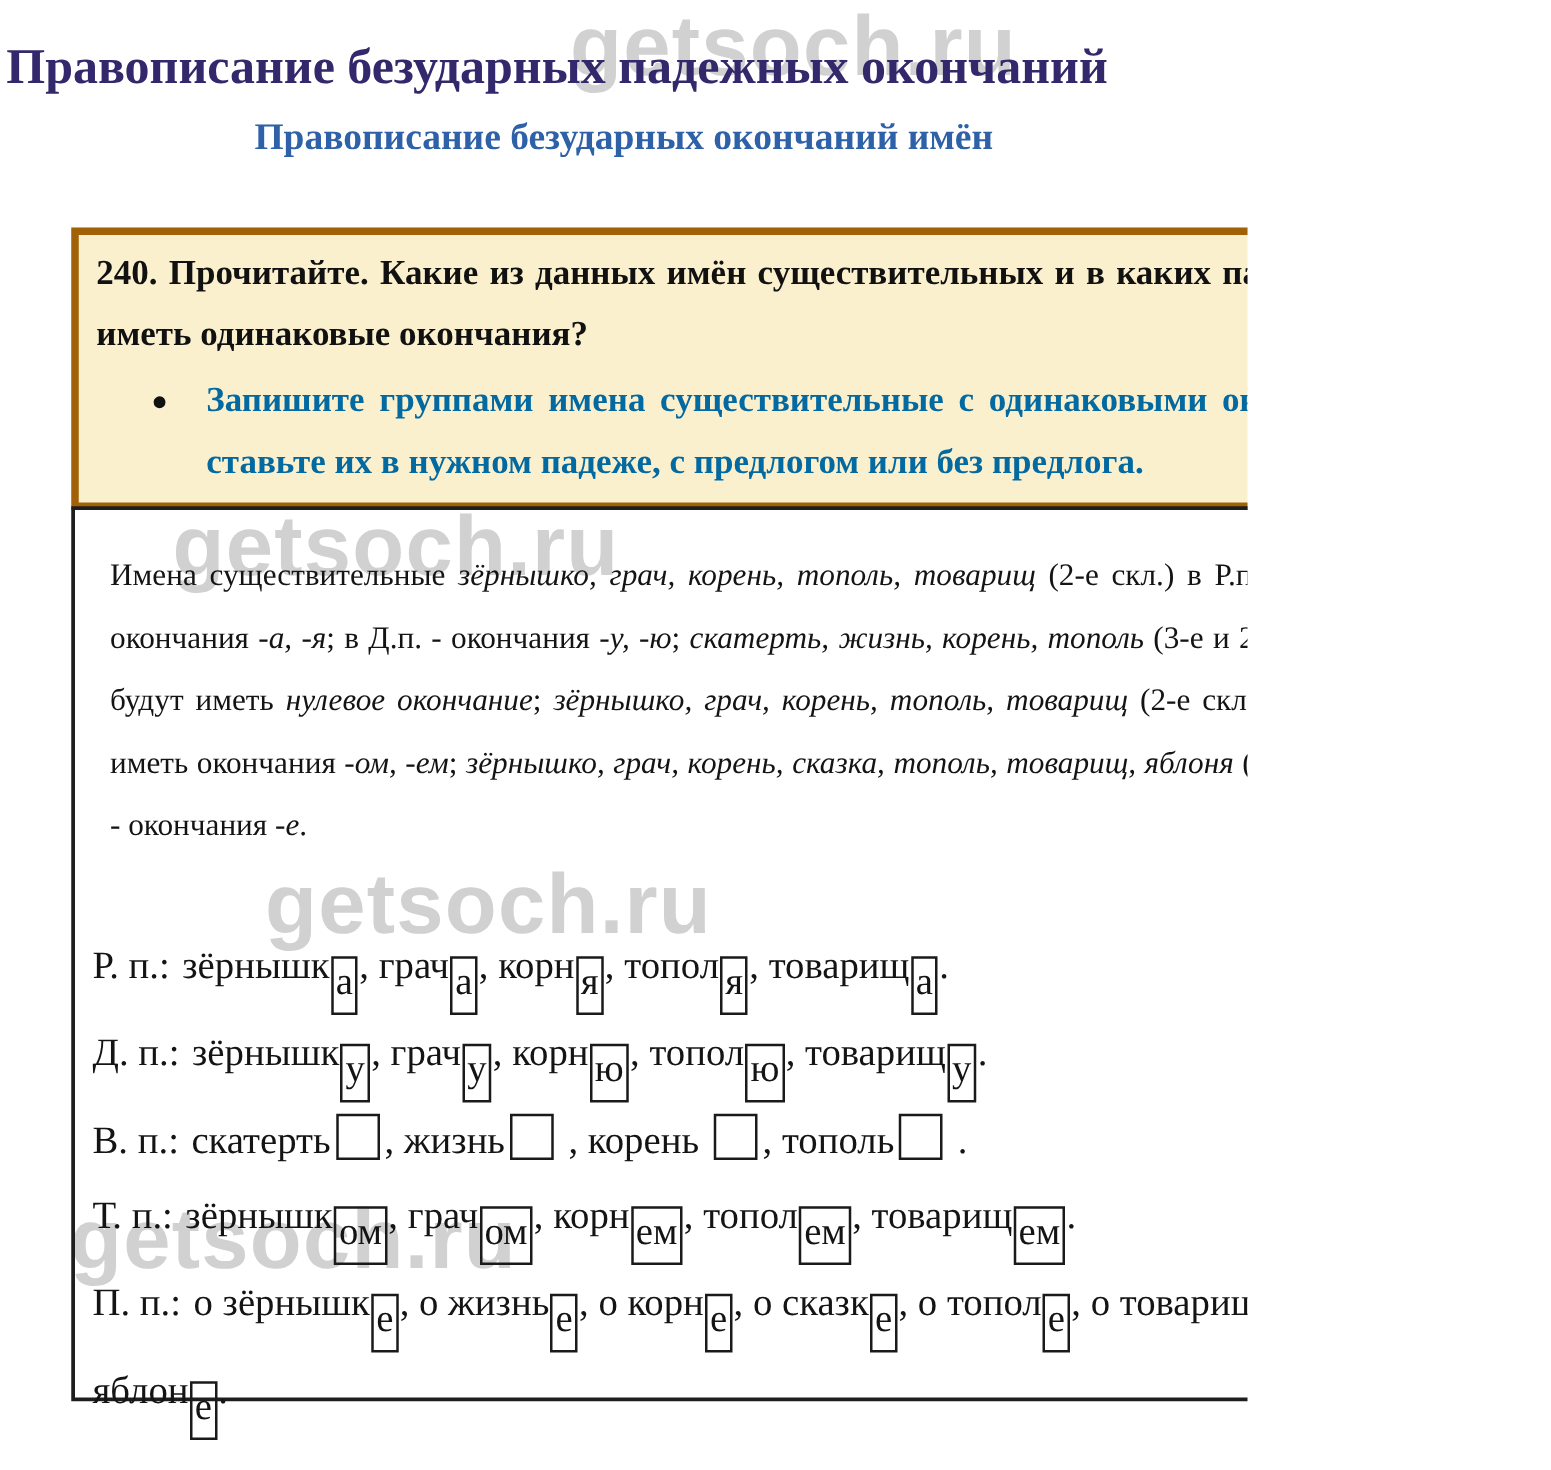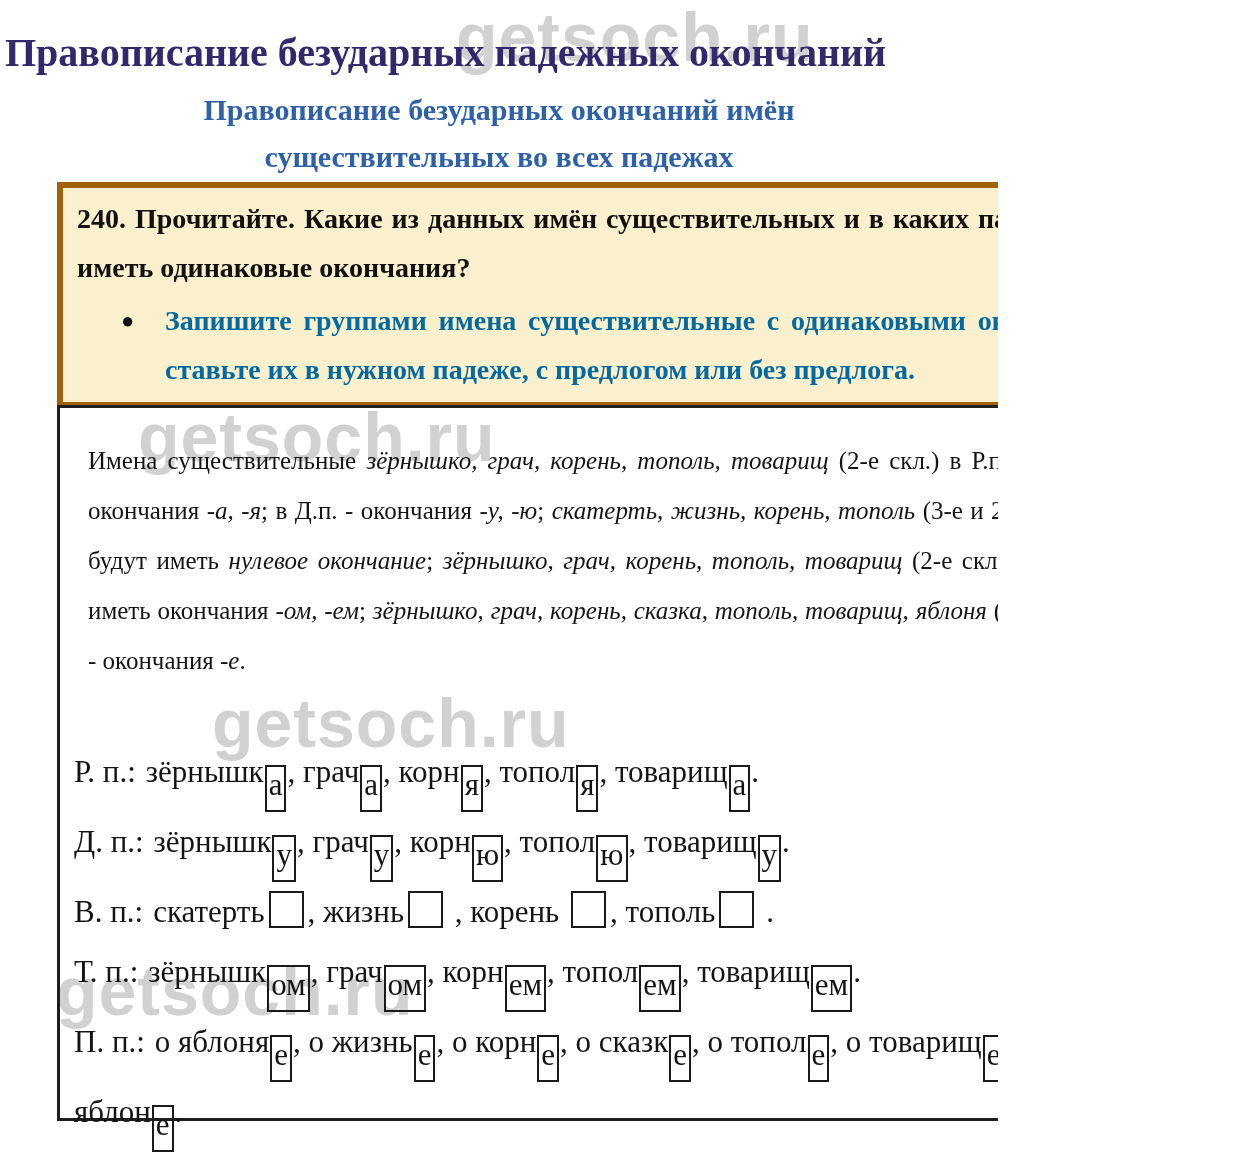--- a/index.html
+++ b/index.html
@@ -112,36 +112,35 @@
 <div class="page">
 
   <div class="wm wm1">getsoch.ru</div>
   <div class="wm wm2">getsoch.ru</div>
   <div class="wm wm3">getsoch.ru</div>
   <div class="wm wm4">getsoch.ru</div>
 
   <h1 class="title">Правописание безударных падежных окончаний</h1>
 
   <h2 class="subtitle"><span>Правописание безударных окончаний имён</span><br>
-    <span>существительных во всех падежах</span>
   </h2>
 
   <div class="task-box">
     <p class="task-main">240. Прочитайте. Какие из данных имён существительных и в каких падежах будут иметь одинаковые окончания?</p>
     <div class="bullet-row">
       <span class="bullet">●</span>
       <p class="bullet-text">Запишите группами имена существительные с одинаковыми окончаниями, ставьте их в нужном падеже, с предлогом или без предлога.</p>
     </div>
   </div>
 
   <div class="answer-box">
     <p class="answer-para" id="answer-para"><span>Имена существительные </span><span class="it">зёрнышко, грач, корень, тополь, товарищ</span><span> (2-е скл.) в Р.п. будут иметь окончания </span><span class="it">-а, -я</span><span>; в Д.п. - окончания </span><span class="it">-у, -ю</span><span>; </span><span class="it">скатерть, жизнь, корень, тополь</span><span> (3-е и 2-е скл.) в В.п. будут иметь </span><span class="it">нулевое окончание</span><span>; </span><span class="it">зёрнышко, грач, корень, тополь, товарищ</span><span> (2-е скл.) в Т.п. будут иметь окончания </span><span class="it">-ом, -ем</span><span>; </span><span class="it">зёрнышко, грач, корень, сказка, тополь, товарищ, яблоня</span><span> (1-е и 2-е скл.) - окончания </span><span class="it">-е</span><span>.</span></p>
     <div class="cases" id="cases">
         <div class="case-line"><span class="case-label">Р. п.:</span><span>зёрнышк</span><span class="boxed">а</span><span>, грач</span><span class="boxed">а</span><span>, корн</span><span class="boxed">я</span><span>, топол</span><span class="boxed">я</span><span>, товарищ</span><span class="boxed">а</span><span>.</span></div>
         <div class="case-line"><span class="case-label">Д. п.:</span><span>зёрнышк</span><span class="boxed">у</span><span>, грач</span><span class="boxed">у</span><span>, корн</span><span class="boxed">ю</span><span>, топол</span><span class="boxed">ю</span><span>, товарищ</span><span class="boxed">у</span><span>.</span></div>
         <div class="case-line"><span class="case-label">В. п.:</span><span>скатерть</span><span class="empty-box"></span><span>, жизнь</span><span class="empty-box"></span><span> , корень </span><span class="empty-box"></span><span>, тополь</span><span class="empty-box"></span><span> .</span></div>
         <div class="case-line"><span class="case-label">Т. п.:</span><span>зёрнышк</span><span class="boxed">ом</span><span>, грач</span><span class="boxed">ом</span><span>, корн</span><span class="boxed">ем</span><span>, топол</span><span class="boxed">ем</span><span>, товарищ</span><span class="boxed">ем</span><span>.</span></div>
-        <div class="case-line"><span class="case-label">П. п.:</span><span>о яблоня</span><span class="boxed">е</span><span>, о жизнь</span><span class="boxed">е</span><span>, о корн</span><span class="boxed">е</span><span>, о сказк</span><span class="boxed">е</span><span>, о топол</span><span class="boxed">е</span><span>, о товарищ</span><span class="boxed">е</span><span>, о</span></div>
+        <div class="case-line"><span class="case-label">П. п.:</span><span>о зёрнышк</span><span class="boxed">е</span><span>, о жизнь</span><span class="boxed">е</span><span>, о корн</span><span class="boxed">е</span><span>, о сказк</span><span class="boxed">е</span><span>, о топол</span><span class="boxed">е</span><span>, о товарищ</span><span class="boxed">е</span><span>, о</span></div>
         <div class="case-line"><span>яблон</span><span class="boxed">е</span><span>.</span></div>
       </div>
   </div>
 
 </div>
 
 </body></html>

